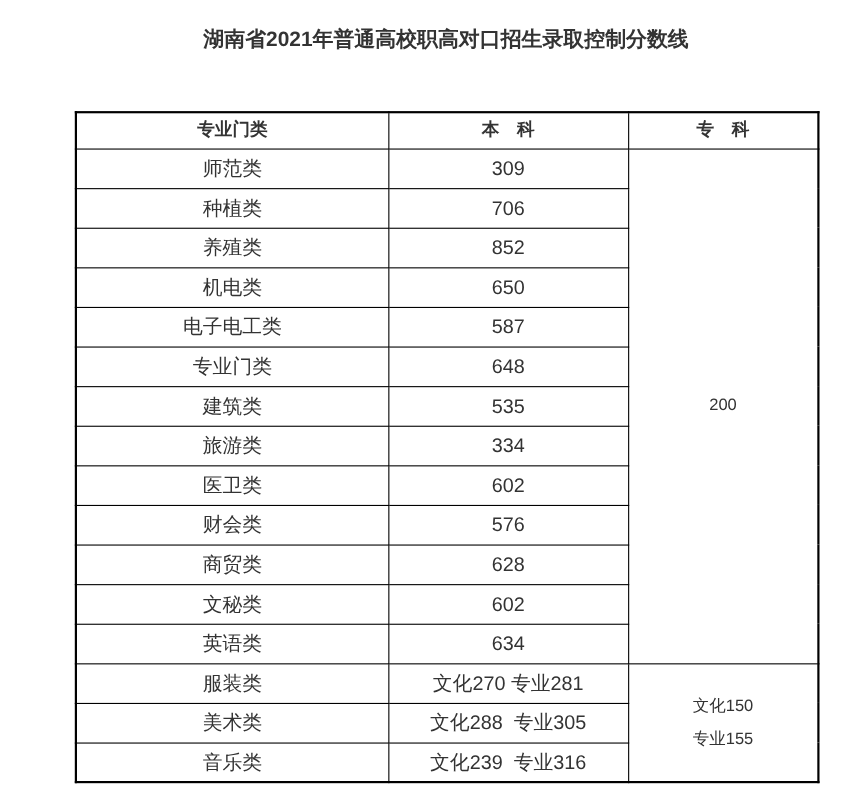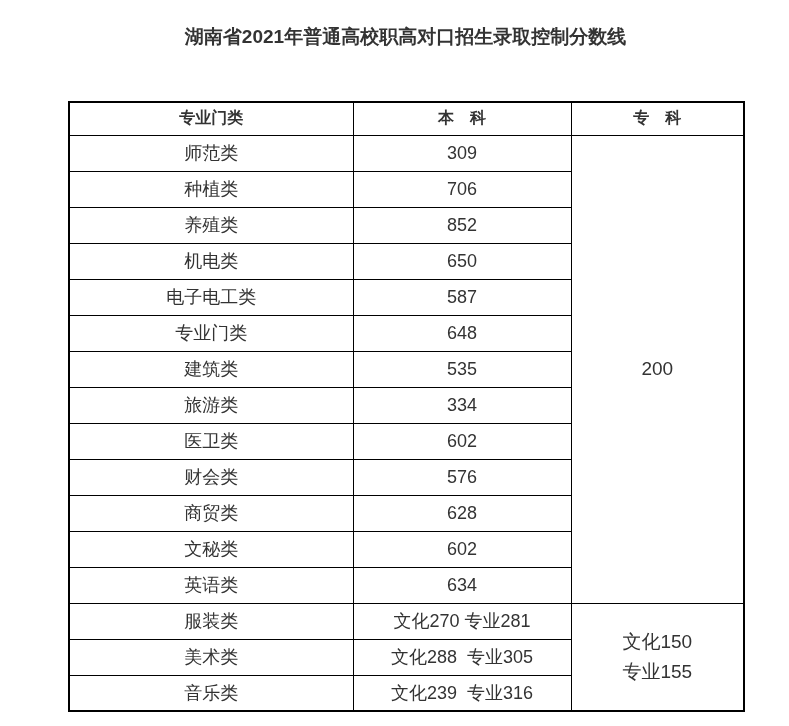--- a/index.html
+++ b/index.html
@@ -53,21 +53,21 @@
   .score-table td {
     height: 36px;
     font-size: 18px;
     font-weight: normal;
   }
   td.cat-cell { }
   td.score-cell { white-space: pre-wrap; }
   td.zhuanke-cell {
     white-space: pre-line;
     line-height: 30px;
-    font-size: 19px;
+    font-size: 15px;
   }
 </style>
 </head>
 <body>
 
 <div class="page">
   <div class="title">湖南省2021年普通高校职高对口招生录取控制分数线</div>
 
   <table class="score-table">
     <colgroup>

